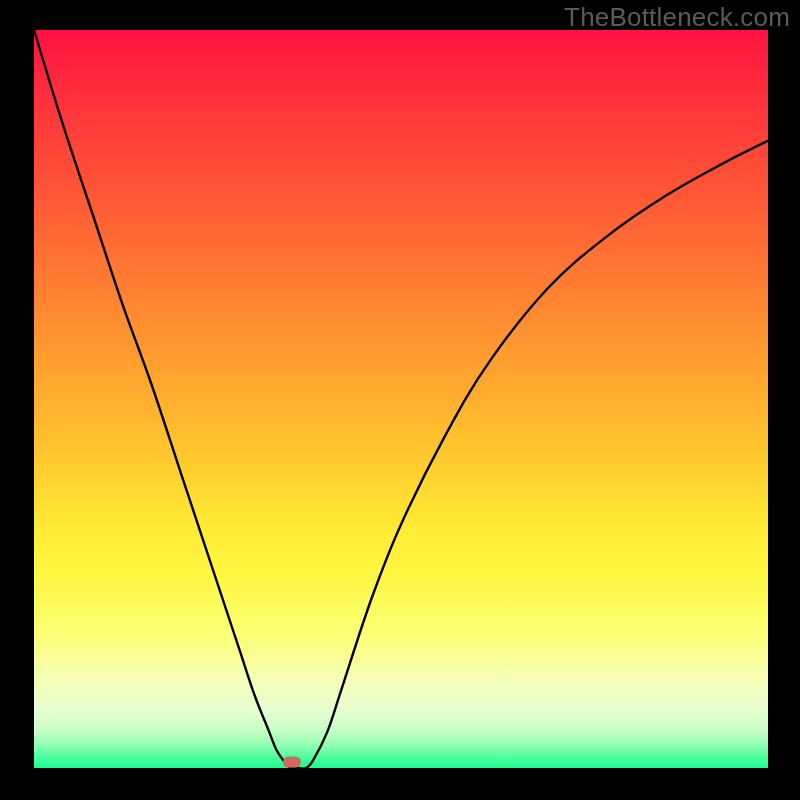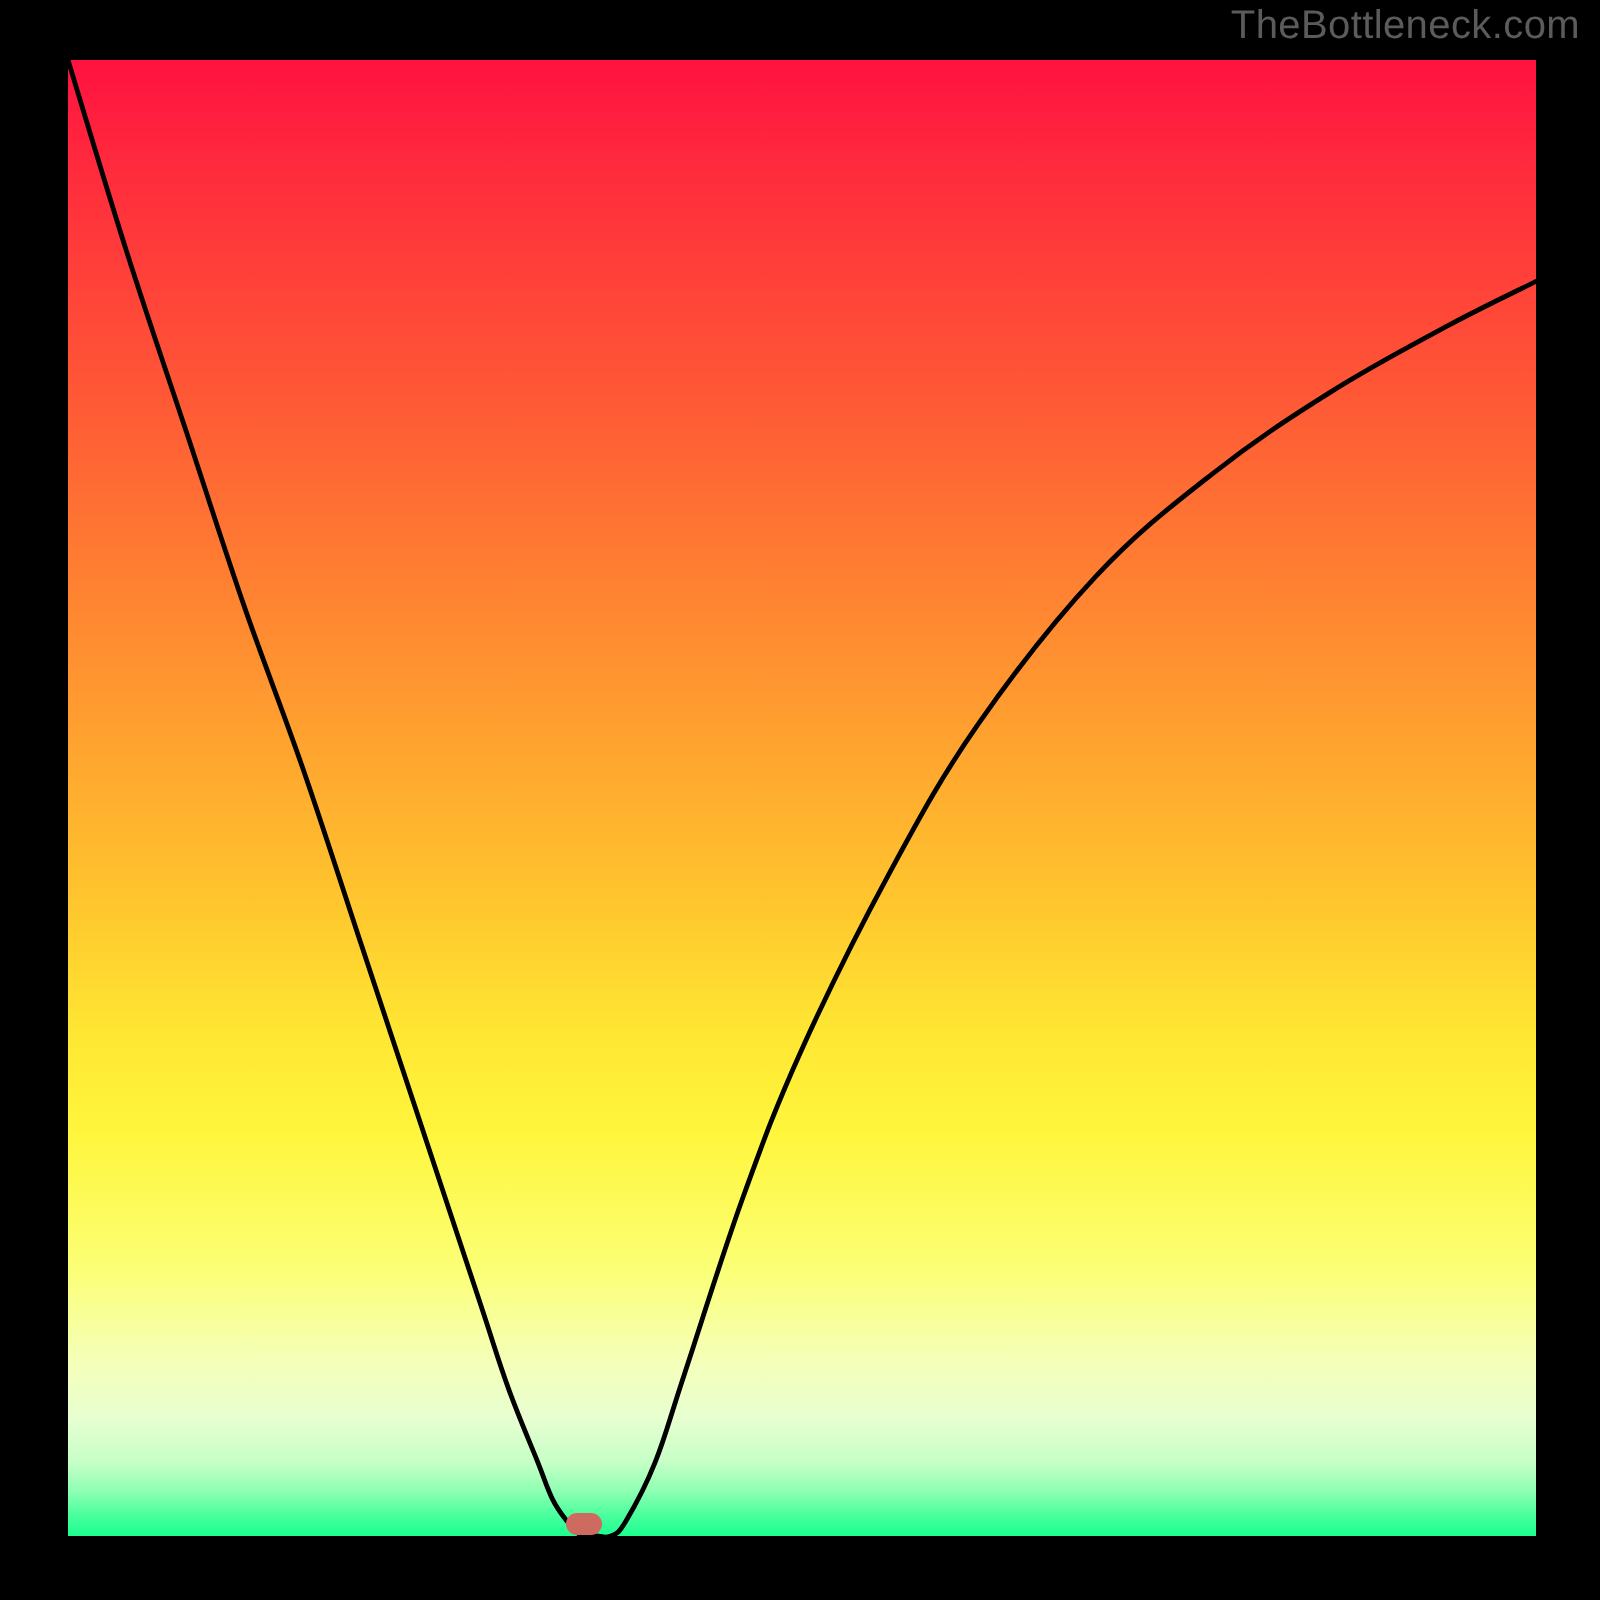--- a/index.html
+++ b/index.html
@@ -15,21 +15,21 @@
     position: relative;
     width: 800px;
     height: 800px;
     background: #000000;
   }
   .watermark {
     position: absolute;
     top: 2px;
     right: 10px;
     color: #5b5b5b;
-    font-size: 20px;
+    font-size: 26px;
     font-weight: 500;
     letter-spacing: 0.2px;
     z-index: 5;
   }
   .plot-area {
     position: absolute;
     left: 34px;
     top: 30px;
     width: 734px;
     height: 738px;

